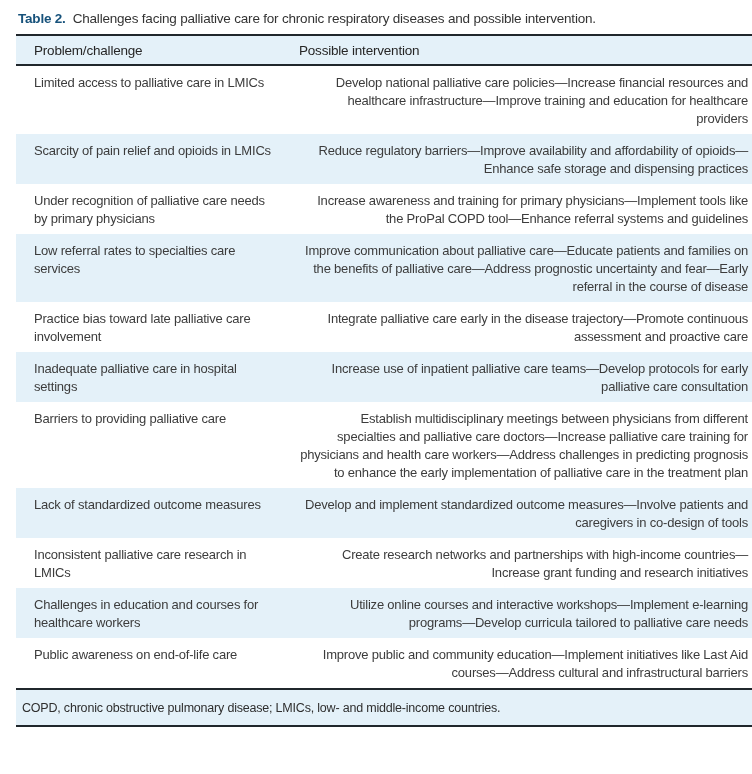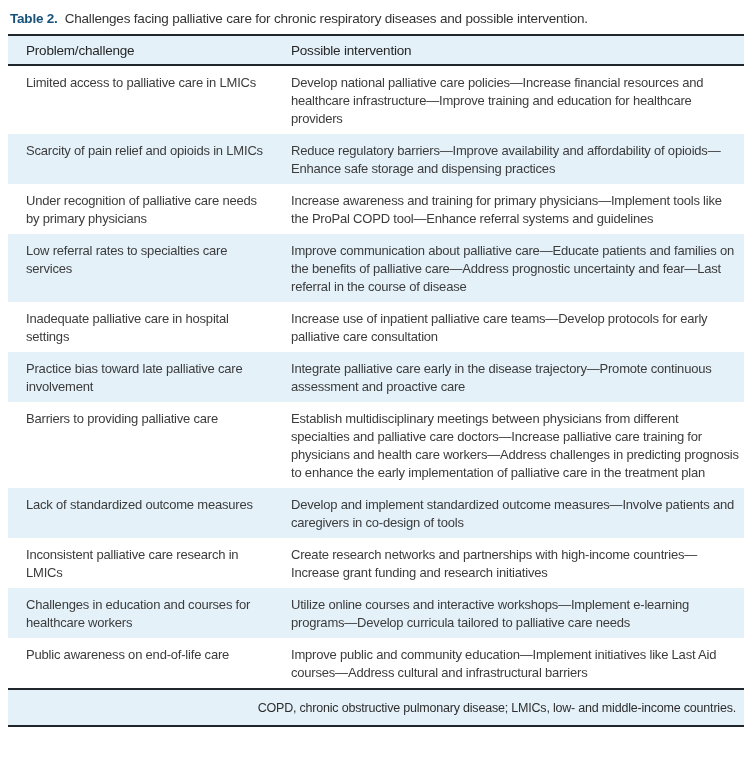--- a/index.html
+++ b/index.html
@@ -13,21 +13,21 @@
   html, body { background: #ffffff; }
   body {
     width: 752px;
     height: 774px;
     font-family: "Liberation Sans", "DejaVu Sans", sans-serif;
     color: var(--text);
     letter-spacing: -0.2px;
     overflow: hidden;
   }
   .figure {
-    padding: 8px 8px 0 8px;
+    padding: 8px 8px 0 16px;
   }
   .caption {
     font-size: 13.5px;
     line-height: 17px;
     padding: 2px 0 7px 2px;
     color: #333333;
   }
   .caption-label {
     color: var(--accent);
     font-weight: bold;
@@ -54,32 +54,31 @@
   thead th.h1 { padding-left: 18px; }
   thead th.h2 { padding-left: 8px; }
   tbody td {
     font-size: 13px;
     line-height: 18px;
     vertical-align: top;
     padding: 8px 0 6px 0;
     color: var(--text);
   }
   tbody td.problem-cell { padding-left: 18px; padding-right: 14px; }
-  tbody td.intervention-cell { padding-left: 8px; padding-right: 4px; }
+  tbody td.intervention-cell { padding-left: 8px; padding-right: 4px; text-align: right; }
   tbody tr:nth-child(even) { background: var(--stripe); }
   .footnote {
     width: 736px;
     background: var(--stripe);
     border-top: 2px solid var(--rule);
     border-bottom: 2px solid var(--rule);
     font-size: 12.5px;
     line-height: 16px;
     color: #2E2E2E;
     padding: 10px 8px 9px 6px;
-    text-align: right;
   }
 </style>
 </head>
 <body>
 
 <div class="figure">
 
   <div class="caption">
     <span class="caption-label">Table 2.</span><span class="caption-text">Challenges facing palliative care for chronic respiratory diseases and possible intervention.</span>
   </div>
@@ -106,31 +105,31 @@
     <td class="intervention-cell">Reduce regulatory barriers—Improve availability and affordability of opioids—Enhance safe storage and dispensing practices</td>
   </tr>
 
   <tr>
     <td class="problem-cell">Under recognition of palliative care needs by primary physicians</td>
     <td class="intervention-cell">Increase awareness and training for primary physicians—Implement tools like the ProPal COPD tool—Enhance referral systems and guidelines</td>
   </tr>
 
   <tr>
     <td class="problem-cell">Low referral rates to specialties care services</td>
-    <td class="intervention-cell">Improve communication about palliative care—Educate patients and families on the benefits of palliative care—Address prognostic uncertainty and fear—Last referral in the course of disease</td>
+    <td class="intervention-cell">Improve communication about palliative care—Educate patients and families on the benefits of palliative care—Address prognostic uncertainty and fear—Early referral in the course of disease</td>
+  </tr>
+
+  <tr>
+    <td class="problem-cell">Practice bias toward late palliative care involvement</td>
+    <td class="intervention-cell">Integrate palliative care early in the disease trajectory—Promote continuous assessment and proactive care</td>
   </tr>
 
   <tr>
     <td class="problem-cell">Inadequate palliative care in hospital settings</td>
     <td class="intervention-cell">Increase use of inpatient palliative care teams—Develop protocols for early palliative care consultation</td>
-  </tr>
-
-  <tr>
-    <td class="problem-cell">Practice bias toward late palliative care involvement</td>
-    <td class="intervention-cell">Integrate palliative care early in the disease trajectory—Promote continuous assessment and proactive care</td>
   </tr>
 
   <tr>
     <td class="problem-cell">Barriers to providing palliative care</td>
     <td class="intervention-cell">Establish multidisciplinary meetings between physicians from different specialties and palliative care doctors—Increase palliative care training for physicians and health care workers—Address challenges in predicting prognosis to enhance the early implementation of palliative care in the treatment plan</td>
   </tr>
 
   <tr>
     <td class="problem-cell">Lack of standardized outcome measures</td>
     <td class="intervention-cell">Develop and implement standardized outcome measures—Involve patients and caregivers in co-design of tools</td>

